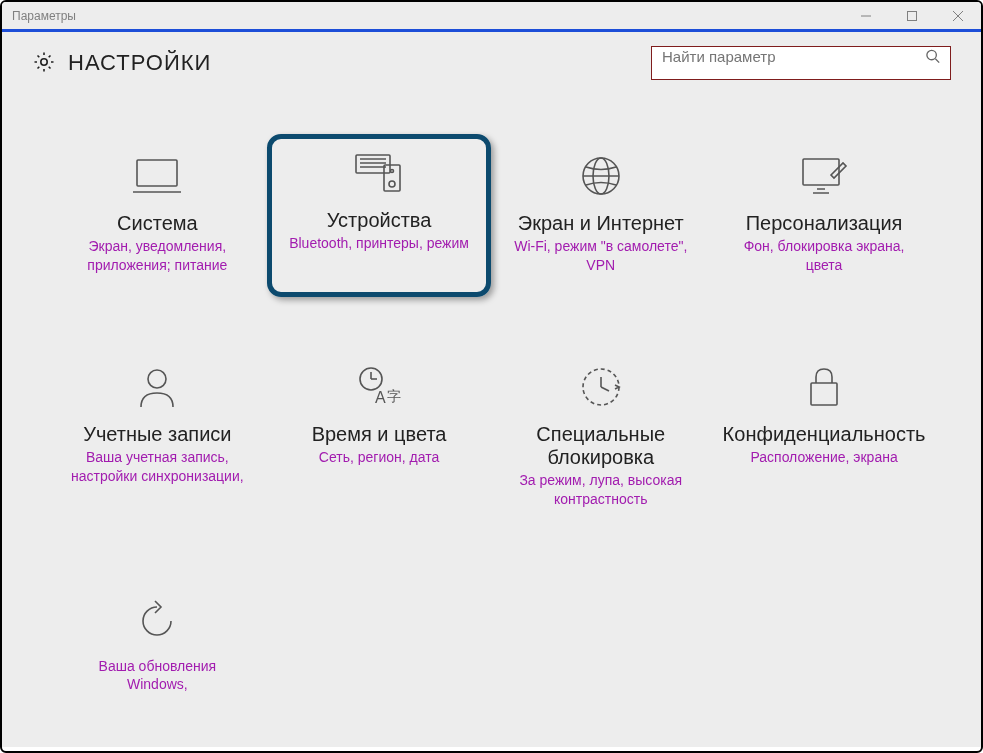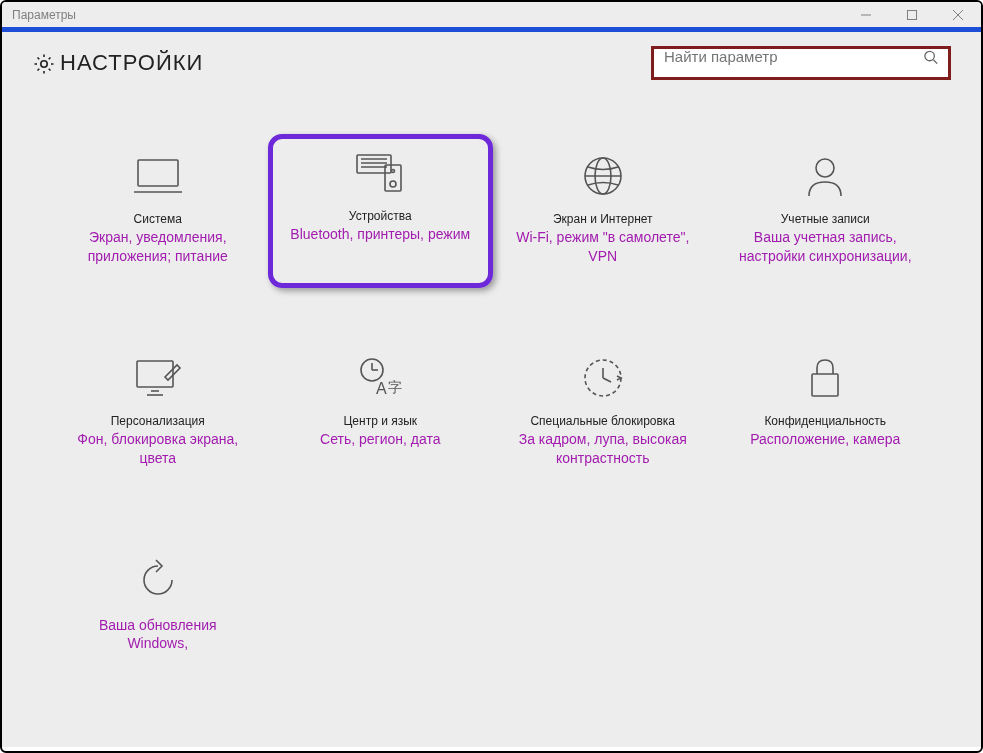--- a/index.html
+++ b/index.html
@@ -15,51 +15,51 @@
   }
   .titlebar {
     height: 30px;
     background: #ededed;
     display: flex;
     align-items: center;
     justify-content: space-between;
     padding-left: 10px;
     color: #808080;
     font-size: 12px;
-    border-bottom: 5px solid #1d4ed8;
+    border-bottom: 3px solid #1d4ed8;
   }
   .win-controls { display: flex; height: 100%; }
   .win-btn {
     width: 46px; height: 100%;
     display: flex; align-items: center; justify-content: center;
     color: #808080;
     font-family: "Segoe UI", sans-serif;
   }
   .win-btn svg { stroke: #808080; fill: none; stroke-width: 1; }
   .header {
     background: #ededed;
     display: flex;
     align-items: center;
     justify-content: space-between;
     padding: 14px 30px 18px 30px;
   }
-  .header-left { display: flex; align-items: flex-end; gap: 4px; }
+  .header-left { display: flex; align-items: flex-start; gap: 12px; }
   .gear { width: 24px; height: 24px; }
   .header-title {
     font-size: 22px;
     letter-spacing: 1px;
     color: #222;
     font-weight: 400;
   }
   .searchbox {
     width: 300px; height: 34px;
-    border: 3px solid #7f1d1d;
+    border: 1px solid #7f1d1d;
     background: #fff;
-    display: flex; align-items: flex-end;
-    padding: 12px 10px;
+    display: flex; align-items: flex-start;
+    padding: 1px 10px;
     justify-content: space-between;
     color: #666;
     font-size: 15px;
   }
   .searchbox input {
     border: none; outline: none; background: transparent;
     width: 100%; font-size: 15px; color: #333;
   }
   .content {
     background: #ededed;
@@ -84,24 +84,24 @@
     color: #444;
     cursor: pointer;
     padding: 4px 6px;
   }
   .tile .icon-wrap {
     height: 48px;
     display: flex; align-items: center; justify-content: center;
     margin-bottom: 12px;
   }
   .tile svg { stroke: #555; fill: none; stroke-width: 1.6; }
-  .tile-title { font-size: 12px; color: #222; margin-bottom: 2px; }
+  .tile-title { font-size: 20px; color: #222; margin-bottom: 2px; }
   .tile-desc { font-size: 14px; color: #a21caf; line-height: 1.35; max-width: 180px; }
   .highlight {
-    border: 5px solid #6d28d9;
+    border: 5px solid #0c4a6e;
     border-radius: 14px;
     box-shadow: 3px 3px 6px rgba(0,0,0,0.35);
     padding: 10px 6px 10px 6px;
     margin: -14px -6px -18px -6px;
   }
   
   .content::-webkit-scrollbar { width: 16px; }
   .content::-webkit-scrollbar-track { background: #ededed; }
   .content::-webkit-scrollbar-thumb { background: #c0c0c0; }
 </style>
@@ -186,78 +186,78 @@
           <path d="M7 13 Q22 18 37 13"></path>
             <path d="M7 31 Q22 26 37 31"></path>
         </svg>
       </div>
       <div class="tile-title">Экран и Интернет</div>
       <div class="tile-desc">Wi-Fi, режим "в самолете", VPN</div>
     </div>
 
     <div class="tile">
       <div class="icon-wrap">
-        <svg width="42" height="44" viewBox="0 0 42 44">
-          <circle cx="21" cy="14" r="9"></circle>
-          <path d="M5 42 Q5 28 21 28 Q37 28 37 42"></path>
-        </svg>
-      </div>
-      <div class="tile-title">Учетные записи</div>
-      <div class="tile-desc">Ваша учетная запись, настройки синхронизации,</div>
-    </div>
-
-    <div class="tile">
-      <div class="icon-wrap">
         <svg width="50" height="42" viewBox="0 0 50 42">
           <rect x="4" y="4" width="36" height="26" rx="1"></rect>
           <line x1="18" y1="34" x2="26" y2="34"></line>
             <line x1="14" y1="38" x2="30" y2="38"></line>
           <path d="M32 20 L44 8 L47 11 L35 23 Z"></path>
         </svg>
       </div>
       <div class="tile-title">Персонализация</div>
       <div class="tile-desc">Фон, блокировка экрана, цвета</div>
+    </div>
+
+    <div class="tile">
+      <div class="icon-wrap">
+        <svg width="42" height="44" viewBox="0 0 42 44">
+          <circle cx="21" cy="14" r="9"></circle>
+          <path d="M5 42 Q5 28 21 28 Q37 28 37 42"></path>
+        </svg>
+      </div>
+      <div class="tile-title">Учетные записи</div>
+      <div class="tile-desc">Ваша учетная запись, настройки синхронизации,</div>
     </div>
 
     <div class="tile">
       <div class="icon-wrap">
         <svg width="48" height="44" viewBox="0 0 48 44">
           <circle cx="16" cy="14" r="11"></circle>
           <line x1="16" y1="14" x2="16" y2="7"></line>
             <line x1="16" y1="14" x2="22" y2="14"></line>
           <text x="20" y="38" font-size="16" stroke="none" fill="#555">A</text>
           <text x="32" y="36" font-size="14" stroke="none" fill="#555">字</text>
         </svg>
       </div>
-      <div class="tile-title">Центр и язык</div>
+      <div class="tile-title">Время и цвета</div>
       <div class="tile-desc">Сеть, регион, дата</div>
     </div>
 
     <div class="tile">
       <div class="icon-wrap">
         <svg width="44" height="44" viewBox="0 0 44 44">
           <circle cx="22" cy="22" r="18" stroke-dasharray="4 3"></circle>
           <line x1="22" y1="12" x2="22" y2="22"></line>
             <line x1="22" y1="22" x2="30" y2="26"></line>
           <polyline points="36,20 40,22 36,24"></polyline>
         </svg>
       </div>
       <div class="tile-title">Специальные блокировка</div>
-      <div class="tile-desc">За кадром, лупа, высокая контрастность</div>
+      <div class="tile-desc">За режим, лупа, высокая контрастность</div>
     </div>
 
     <div class="tile">
       <div class="icon-wrap">
         <svg width="38" height="44" viewBox="0 0 38 44">
           <rect x="6" y="18" width="26" height="22" rx="1"></rect>
           <path d="M11 18 V12 Q11 4 19 4 Q27 4 27 12 V18"></path>
         </svg>
       </div>
       <div class="tile-title">Конфиденциальность</div>
-      <div class="tile-desc">Расположение, камера</div>
+      <div class="tile-desc">Расположение, экрана</div>
     </div>
 
     <div class="tile">
       <div class="icon-wrap">
         <svg width="44" height="44" viewBox="0 0 44 44">
           <path d="M36 22 A14 14 0 1 1 22 8"></path>
           <polyline points="20,2 26,8 20,14"></polyline>
         </svg>
       </div>
       <div class="tile-desc">Ваша обновления Windows,</div>

